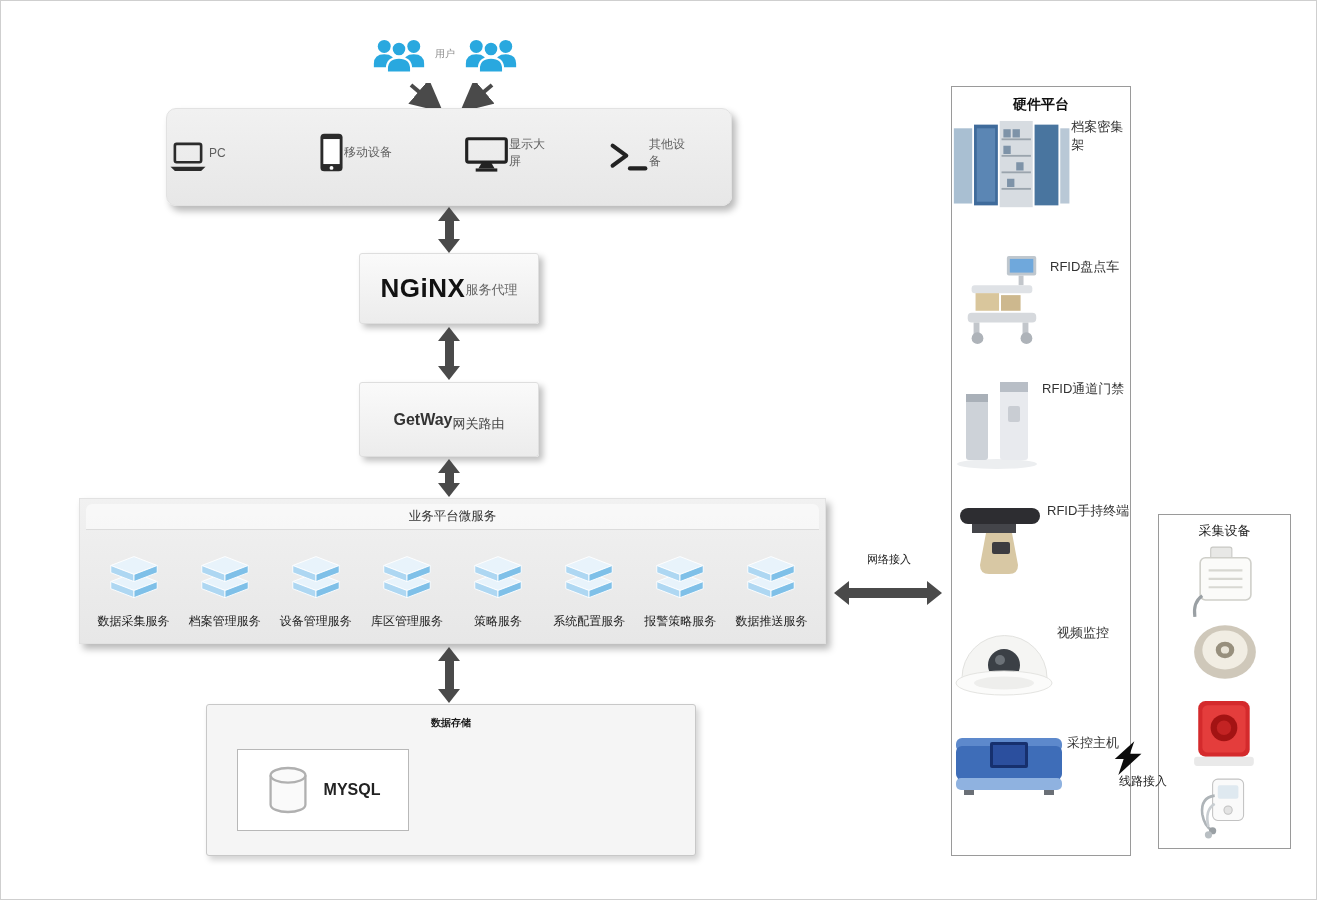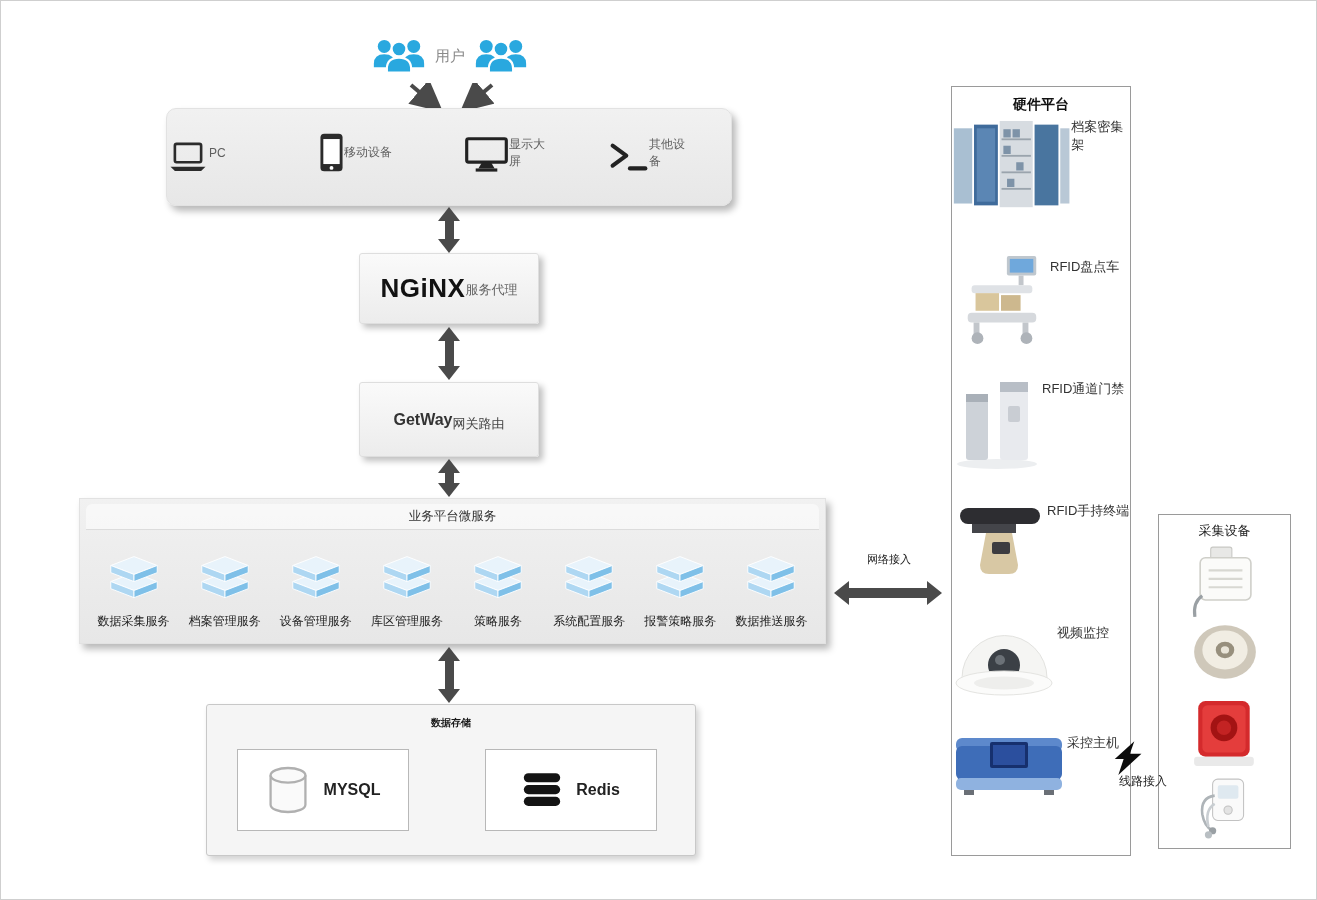--- a/index.html
+++ b/index.html
@@ -2,21 +2,21 @@
 <html><head>
 <meta charset="utf-8">
 <style>
   * { margin:0; padding:0; box-sizing:border-box; }
   :root { --arrow:#4a4a4a; }
   body { font-family:"Liberation Sans","DejaVu Sans",sans-serif; background:#fff; }
   .canvas { position:relative; width:1317px; height:900px; background:#fff; border:1px solid #cfcfcf; overflow:hidden; }
 
   
   .users-row { position:absolute; left:372px; top:34px; display:flex; align-items:flex-start; gap:10px; }
-  .users-label { margin-top:12px; font-size:15px; color:#8a8a8a; }
+  .users-label { margin-top:12px; font-size:10px; color:#8a8a8a; }
 
   .diag-arrows { position:absolute; left:398px; top:82px; }
 
   
   .panel { position:absolute; background:linear-gradient(180deg,#f1f1f1,#e7e7e7); border:1px solid #e2e2e2; border-radius:10px; box-shadow:4px 5px 7px rgba(0,0,0,.28); }
   .node { position:absolute; background:linear-gradient(180deg,#fafafa,#ececec); border:1px solid #dedede; border-radius:3px; box-shadow:4px 4px 6px rgba(0,0,0,.25); display:flex; flex-direction:row; align-items:center; justify-content:center; }
 
   
   .client-box { left:165px; top:107px; width:566px; height:98px; }
   .client-item { position:absolute; top:16px; width:86px; display:flex; align-items:center; }
@@ -239,30 +239,20 @@
     </div>
 
   <div class="storage-box">
     <div class="storage-title">数据存储</div>
     <div class="db mysql">
       <svg viewBox="0 0 48 54" width="44" height="50">
         <path d="M5 11 v32 a19 8 0 0 0 38 0 v-32" fill="#fafafa" stroke="#b0b0b0" stroke-width="2.5"></path>
         <ellipse cx="24" cy="11" rx="19" ry="8" fill="#fafafa" stroke="#b0b0b0" stroke-width="2.5"></ellipse>
       </svg>
       <span>MYSQL</span>
-    </div>
-    <div class="db redis">
-      <svg viewBox="0 0 44 38" width="40" height="35">
-        <g fill="#141414">
-          <rect x="2" y="0" width="40" height="10" rx="5"></rect>
-          <rect x="2" y="13" width="40" height="10" rx="5"></rect>
-          <rect x="2" y="26" width="40" height="10" rx="5"></rect>
-        </g>
-      </svg>
-      <span>Redis</span>
     </div>
   </div>
 
   <div class="net-label">网络接入</div>
   <div class="ah" style="left:833px; top:579px; width:108px">
       <i class="shaft"></i>
     </div>
 
   <div class="hw-box">
     <div class="hw-title">硬件平台</div>

